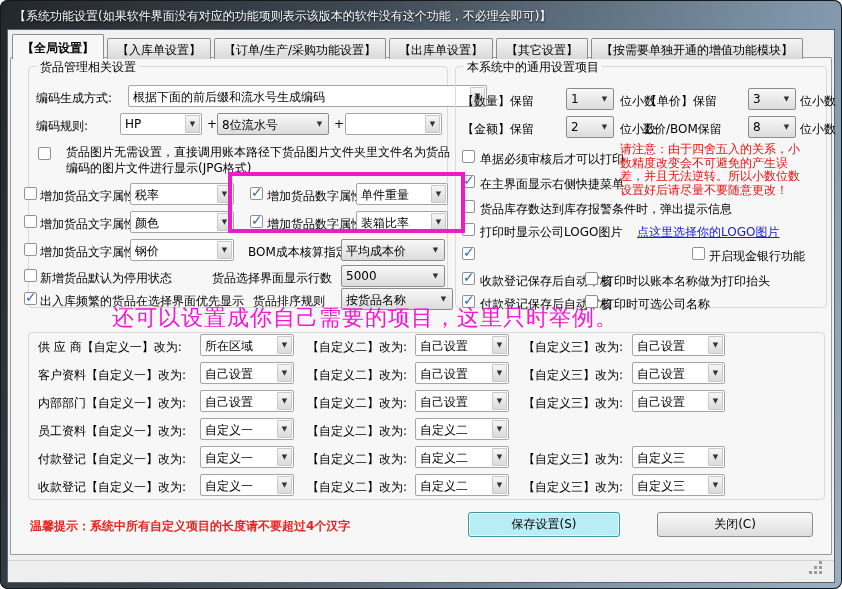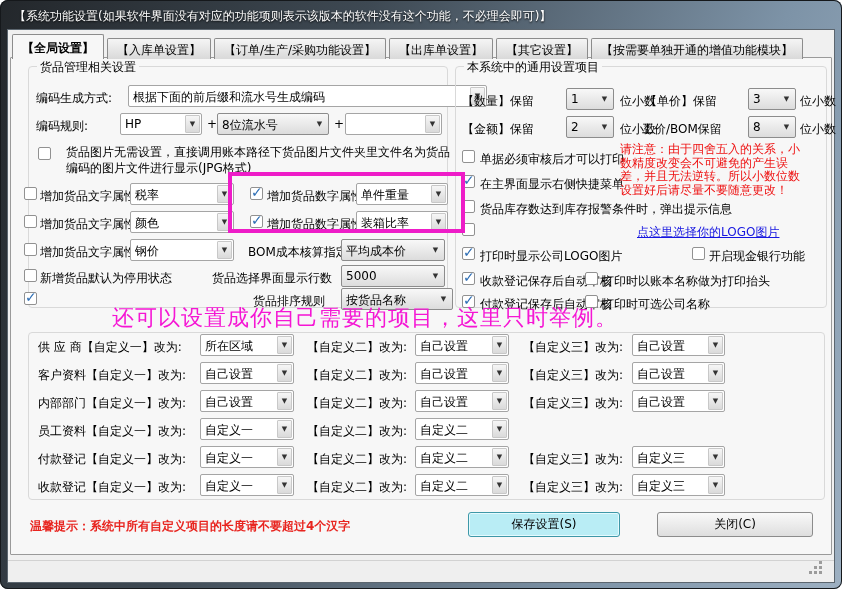--- a/index.html
+++ b/index.html
@@ -127,20 +127,21 @@
 
   <span class="cb" style="left:24px;top:269px;"></span>
   <span class="lbl" style="left:40px;top:270px;">新增货品默认为停用状态</span>
   <span class="lbl" style="left:212px;top:270px;">货品选择界面显示行数</span>
   <span class="combo list" style="left:341px;top:265px;width:104px;">
     <span class="txt">5000</span>
       <span class="arrow">▼</span>
   </span>
 
   <span class="cb checked" style="left:24px;top:292px;"></span>
+  <span class="lbl" style="left:40px;top:293px;">出入库频繁的货品在选择界面优先显示</span>
   <span class="lbl" style="left:253px;top:293px;">货品排序规则</span>
   <span class="combo list" style="left:341px;top:288px;width:112px;">
     <span class="txt">按货品名称</span>
       <span class="arrow">▼</span>
   </span>
 
   <div class="group" style="left:455px;top:66px;width:372px;height:242px;">
     <span class="legend">本系统中的通用设置项目</span>
   </div>
 
@@ -180,21 +181,21 @@
   <span class="cb" style="left:462px;top:150px;"></span>
   <span class="lbl" style="left:480px;top:151px;">单据必须审核后才可以打印</span>
 
   <span class="cb checked" style="left:462px;top:175px;"></span>
   <span class="lbl" style="left:480px;top:176px;">在主界面显示右侧快捷菜单</span>
 
   <span class="cb" style="left:462px;top:200px;"></span>
   <span class="lbl" style="left:480px;top:201px;">货品库存数达到库存报警条件时，弹出提示信息</span>
 
   <span class="cb" style="left:462px;top:223px;"></span>
-  <span class="lbl" style="left:480px;top:224px;margin-top:24px;">打印时显示公司LOGO图片</span>
+  <span class="lbl" style="left:480px;top:224px;">打印时显示公司LOGO图片</span>
   <span class="link" style="left:637px;top:224px;">点这里选择你的LOGO图片</span>
 
   <span class="cb checked" style="left:462px;top:247px;"></span>
   <span class="cb" style="left:692px;top:247px;"></span>
   <span class="lbl" style="left:709px;top:248px;">开启现金银行功能</span>
 
   <span class="cb checked" style="left:462px;top:272px;"></span>
   <span class="lbl" style="left:480px;top:273px;">收款登记保存后自动审核</span>
   <span class="cb" style="left:585px;top:272px;"></span>
   <span class="lbl" style="left:602px;top:273px;">打印时以账本名称做为打印抬头</span>

